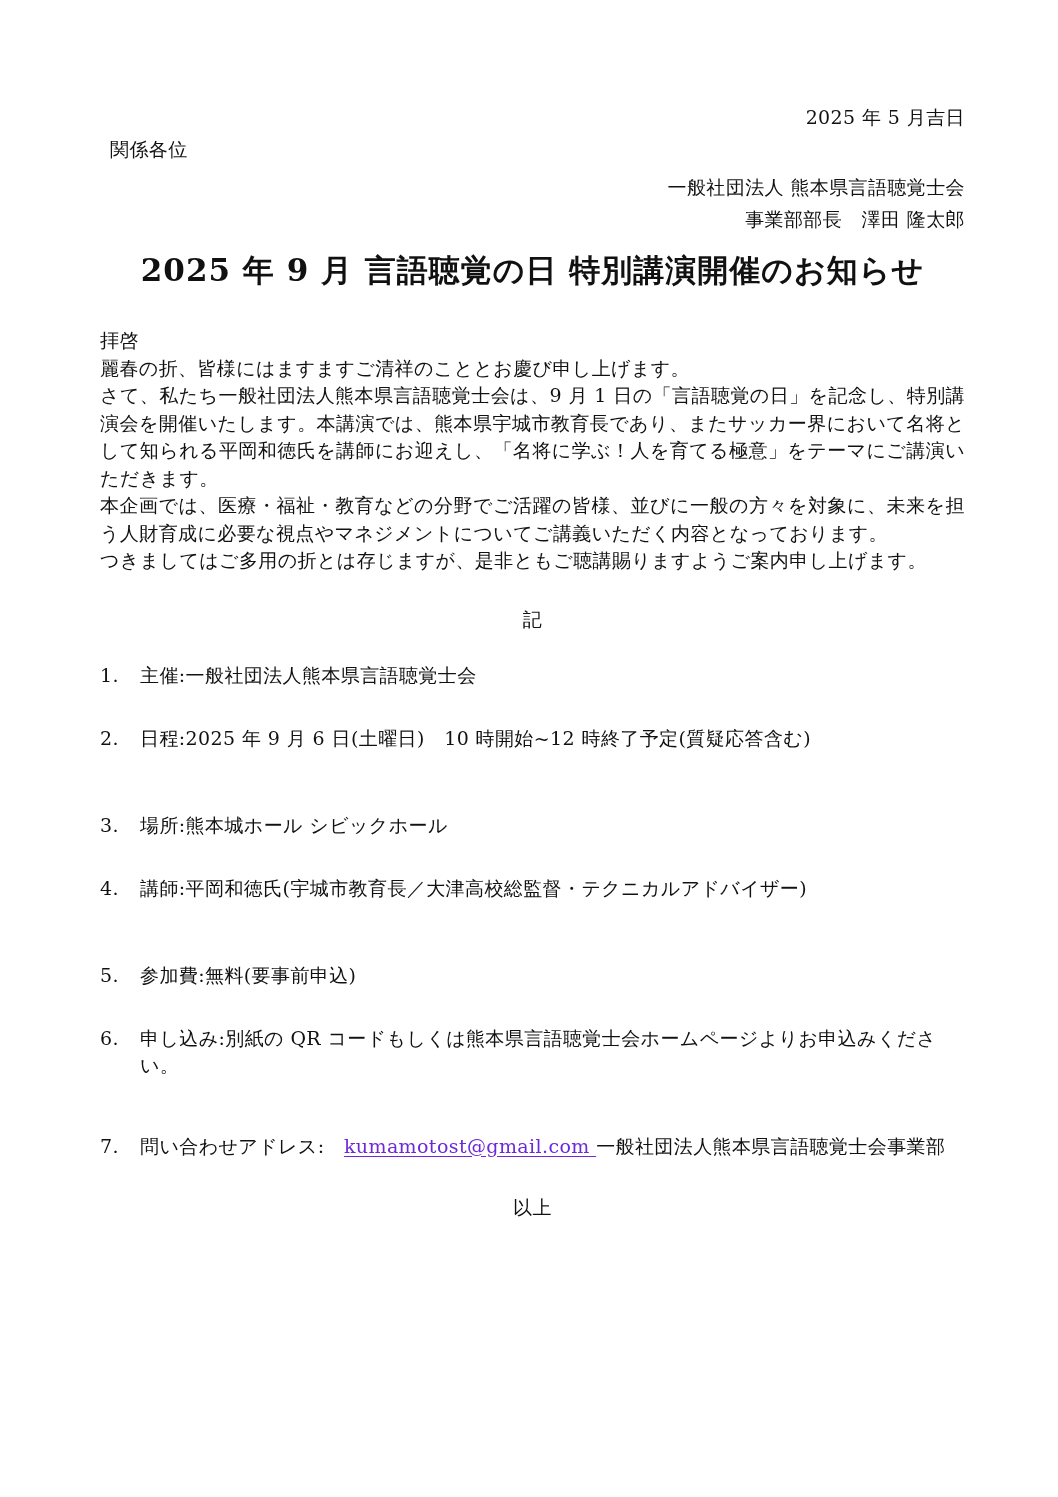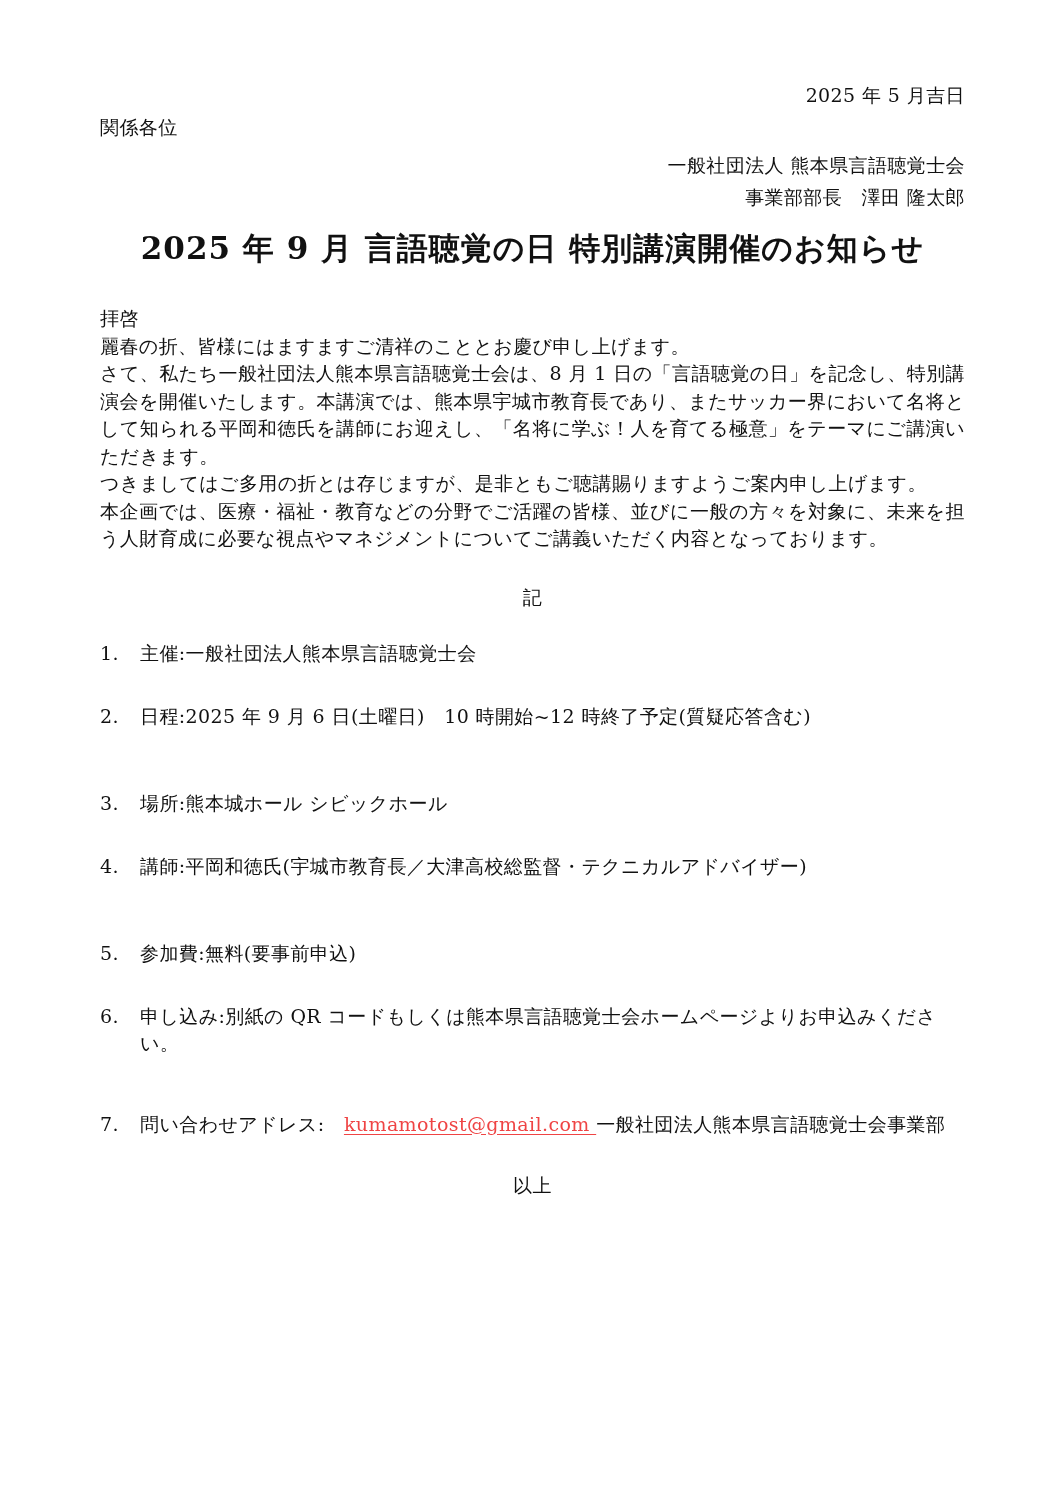--- a/index.html
+++ b/index.html
@@ -11,27 +11,27 @@
     position: relative;
     width: 1058px;
     height: 1301px;
     background: #ffffff;
     color: #111111;
     font-family: "DejaVu Serif", "Liberation Serif", serif;
     font-size: 19px;
     line-height: 27.5px;
     letter-spacing: 0.4px;
     box-sizing: border-box;
-    padding: 82px 93px 0 100px;
+    padding: 104px 93px 0 100px;
     overflow: hidden;
   }
   .right  { text-align: right; }
   .center { text-align: center; }
   .date-line { margin: 0; }
-  .addressee { margin: 4px 0 0 0; }
+  .addressee { margin: 4px 0 0 10px; }
   .sender-org { margin: 11px 0 0 0; }
   .sender-person { margin: 4px 0 0 0; }
   .doc-title {
     margin: 23px 0 0 0;
     font-size: 31px;
     font-weight: bold;
     letter-spacing: 1px;
     line-height: 28px;
   }
   .greeting { margin: 43px 0 0 0; }
@@ -48,21 +48,21 @@
   }
   .num-item .num {
     width: 40px;
     flex: 0 0 40px;
   }
   .num-item .item-text { flex: 1; }
   .mt-s { margin-top: 35px; }
   .mt-m { margin-top: 53px; }
   .mt-l { margin-top: 60px; }
   .email-link {
-    color: #ef4444;
+    color: #6d28d9;
     text-decoration: underline;
     text-underline-offset: 3px;
     text-align: right;
   }
   .end-note { margin: 34px 0 0 0; text-align: center; }
 </style>
 </head>
 <body>
 
 <div class="page">
@@ -74,25 +74,25 @@
   <p class="sender-org right">一般社団法人 熊本県言語聴覚士会</p>
 
   <p class="sender-person right">事業部部長　澤田 隆太郎</p>
 
   <h1 class="doc-title center">2025 年 9 月 言語聴覚の日 特別講演開催のお知らせ</h1>
 
   <p class="greeting">拝啓</p>
 
   <p class="body-par">麗春の折、皆様にはますますご清祥のこととお慶び申し上げます。</p>
 
-  <p class="body-par">さて、私たち一般社団法人熊本県言語聴覚士会は、8 月 1 日の「言語聴覚の日」を記念し、特別講演会を開催いたします。本講演では、熊本県宇城市教育長であり、またサッカー界において名将として知られる平岡和徳氏を講師にお迎えし、「名将に学ぶ！人を育てる極意」をテーマにご講演いただきます。</p>
+  <p class="body-par">さて、私たち一般社団法人熊本県言語聴覚士会は、9 月 1 日の「言語聴覚の日」を記念し、特別講演会を開催いたします。本講演では、熊本県宇城市教育長であり、またサッカー界において名将として知られる平岡和徳氏を講師にお迎えし、「名将に学ぶ！人を育てる極意」をテーマにご講演いただきます。</p>
+
+  <p class="body-par">本企画では、医療・福祉・教育などの分野でご活躍の皆様、並びに一般の方々を対象に、未来を担う人財育成に必要な視点やマネジメントについてご講義いただく内容となっております。</p>
 
   <p class="body-par">つきましてはご多用の折とは存じますが、是非ともご聴講賜りますようご案内申し上げます。</p>
-
-  <p class="body-par">本企画では、医療・福祉・教育などの分野でご活躍の皆様、並びに一般の方々を対象に、未来を担う人財育成に必要な視点やマネジメントについてご講義いただく内容となっております。</p>
 
 
   <p class="ki center">記</p>
 
   <div class="num-list">
 
     <div class="num-item">
       <span class="num">1.</span>
       <span class="item-text">主催:一般社団法人熊本県言語聴覚士会</span>
     </div>

